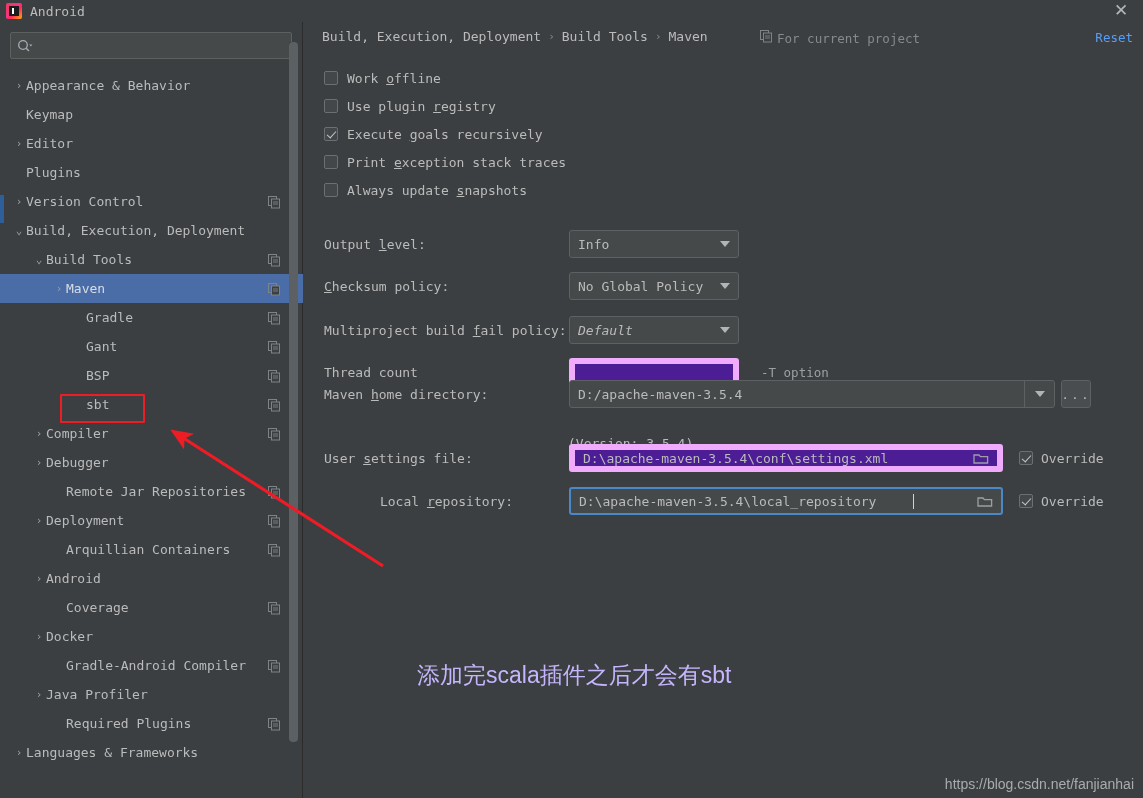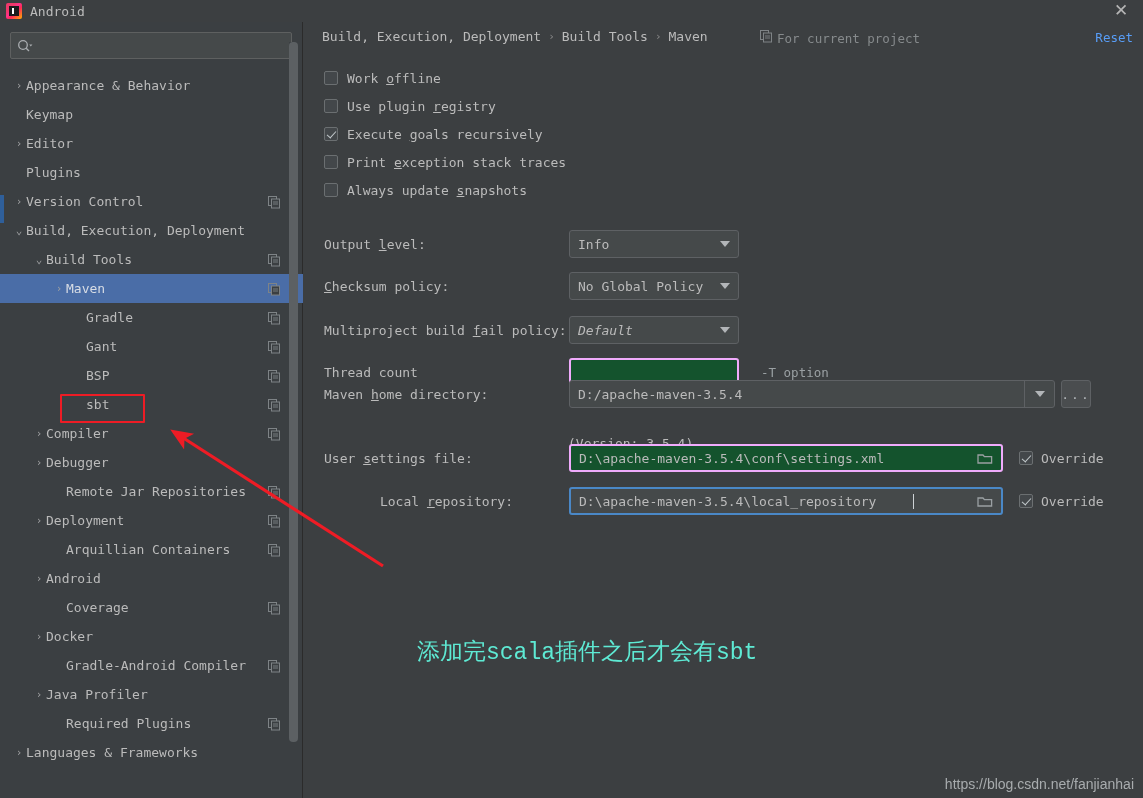--- a/index.html
+++ b/index.html
@@ -123,21 +123,21 @@
   .combo {
     height: 28px; background: #45494a; border: 1px solid #5e6164; border-radius: 3px;
     display: flex; align-items: center; padding: 0 8px; color: #bbbbbb; font-size: 13px;
     font-family: "DejaVu Sans Mono", monospace; justify-content: space-between;
   }
   .caret {
     width: 0; height: 0; border-left: 5px solid transparent; border-right: 5px solid transparent;
     border-top: 6px solid #b2b5b8; margin-left: 10px;
   }
   .textfield {
-    height: 28px; background: #14532d; border: 2px solid #f0abfc; border-radius: 3px;
+    height: 28px; background: #4c1d95; border: 6px solid #f0abfc; border-radius: 3px;
     display: flex; align-items: center; padding: 0 8px; color: #bbbbbb; font-size: 13px;
     font-family: "DejaVu Sans Mono", monospace;
   }
   .textfield.focused { border: 2px solid #4a88c7; background: #45494a; }
   .caret-bar {
     display: inline-block; width: 1px; height: 15px; background: #cdd2d5; margin-left: 1px;
   }
   .hint {
     color: #9aa0a3; font-size: 12.5px; font-family: "DejaVu Sans Mono", monospace;
   }
@@ -167,22 +167,22 @@
   }
   .override .check-label { margin-left: 8px; }
 
   
   .anno-box {
     position: absolute; left: 60px; top: 394px; width: 85px; height: 29px;
     border: 2px solid #ee1c25; border-radius: 1px; pointer-events: none;
   }
   .anno-arrow { position: absolute; left: 0; top: 0; pointer-events: none; }
   .anno-text {
-    position: absolute; left: 417px; top: 614px; color: #5eead4; font-size: 23px;
-    font-family: Liberation Mono, monospace; white-space: nowrap;
+    position: absolute; left: 417px; top: 638px; color: #c4b5fd; font-size: 23px;
+    font-family: Liberation Sans, sans-serif; white-space: nowrap;
   }
   .watermark {
     position: absolute; right: 9px; bottom: 6px; color: #a8acae; font-size: 14px;
     font-family: "Liberation Sans", sans-serif;
     margin-left: 8px;
   }
 </style>
 </head>
 <body>
 

